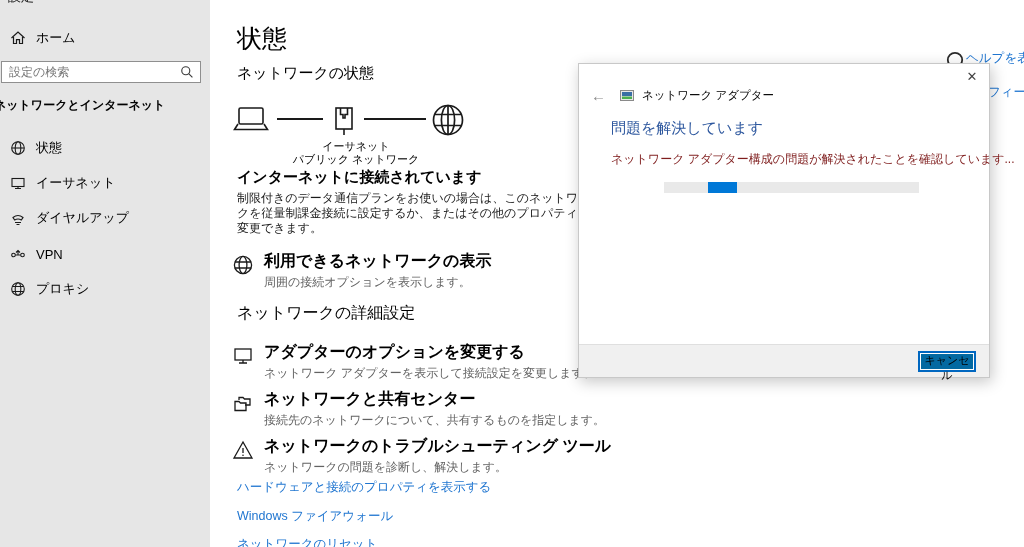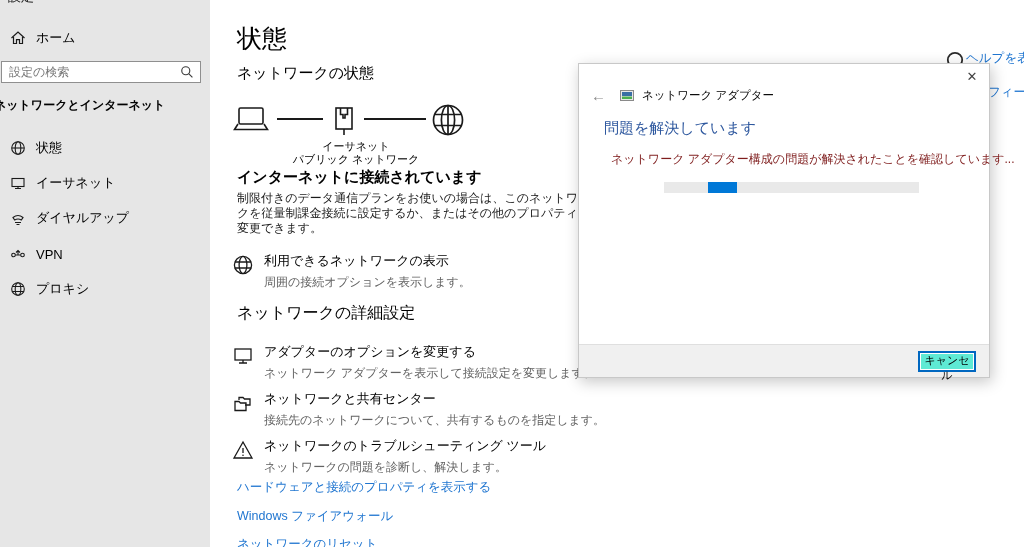--- a/index.html
+++ b/index.html
@@ -39,50 +39,50 @@
   .main{position:absolute;left:210px;top:0;width:814px;height:547px;background:#fff;z-index:1;}
   .page-title{position:absolute;left:27px;top:22px;font-size:25px;font-weight:300;color:#000;}
   .sub-heading{position:absolute;left:27px;font-size:15px;font-weight:400;}
   .diagram{position:absolute;left:21px;top:103px;width:420px;height:60px;}
   .diag-line{position:absolute;top:15px;height:2px;background:#1a1a1a;}
   .diag-labels{position:absolute;left:35px;top:37px;width:180px;text-align:center;font-size:11px;line-height:12.5px;color:#000;}
   .connected-h{position:absolute;left:27px;top:168px;font-size:15px;font-weight:700;}
   .connected-p{position:absolute;left:27px;top:191px;width:356px;font-size:12px;line-height:15px;color:#1a1a1a;}
   .feature-row{position:absolute;left:22px;display:flex;gap:10px;}
   .feature-row .ic{width:22px;height:22px;flex:0 0 22px;margin-top:1px;}
-  .feature-row .t{font-size:13px;font-weight:normal;line-height:15px;}
+  .feature-row .t{font-size:16px;font-weight:bold;line-height:15px;}
   .feature-row .d{font-size:12px;color:var(--desc_gray);margin-top:6px;}
   .blue-link{position:absolute;left:27px;font-size:12.5px;color:var(--link_blue);cursor:pointer;white-space:nowrap;}
 
   
   .help-area{position:absolute;z-index:2;}
   .help-link{color:var(--link_blue);font-size:12.5px;white-space:nowrap;cursor:pointer;}
 
   
   .dialog{
     position:absolute;left:578px;top:63px;width:412px;height:315px;
     background:#fff;border:1px solid #c8c8c8;z-index:10;
     box-shadow:2px 4px 14px rgba(0,0,0,.22);
   }
   .dlg-close{position:absolute;top:4px;right:8px;font-size:13px;color:#444;width:18px;height:18px;text-align:center;line-height:18px;cursor:pointer;}
   .dlg-head{position:absolute;left:12px;top:24px;display:flex;align-items:center;gap:8px;}
   .dlg-back{font-size:15px;color:#8a8a8a;cursor:pointer;line-height:14px;}
   .dlg-appicon{width:14px;height:11px;margin-left:6px;}
   .dlg-title{font-size:11.5px;color:#000;white-space:nowrap;}
-  .dlg-heading{position:absolute;left:25px;top:55px;font-size:15px;color:var(--heading_blue);}
+  .dlg-heading{position:absolute;left:32px;top:55px;font-size:15px;color:var(--heading_blue);}
   .dlg-body{position:absolute;left:32px;top:87px;font-size:12px;color:#7f1d1d;white-space:nowrap;}
   .progress-track{position:absolute;left:85px;top:118px;width:255px;height:11px;background:#e9e9e9;overflow:hidden;}
   .progress-fill{position:absolute;top:0;height:100%;background:var(--accent);}
   .dlg-footer{
     position:absolute;left:0;bottom:0;width:100%;height:33px;
     background:#f0f0f0;border-top:1px solid #dfdfdf;
   }
   .cancel-btn{
     position:absolute;right:13px;top:6px;width:58px;height:21px;
-    background:#5eead4;border:2px solid #0067c0;box-shadow:inset 0 0 0 1px #fff;
+    background:#0369a1;border:2px solid #0067c0;box-shadow:inset 0 0 0 1px #fff;
     font-family:inherit;font-size:11px;color:#000;cursor:pointer;line-height:15px;
   }
 </style>
 </head>
 <body>
 
 <div class="sidebar">
   <span class="top-fragment">設定</span>
 
   <div class="side-row" style="top:29px;">

